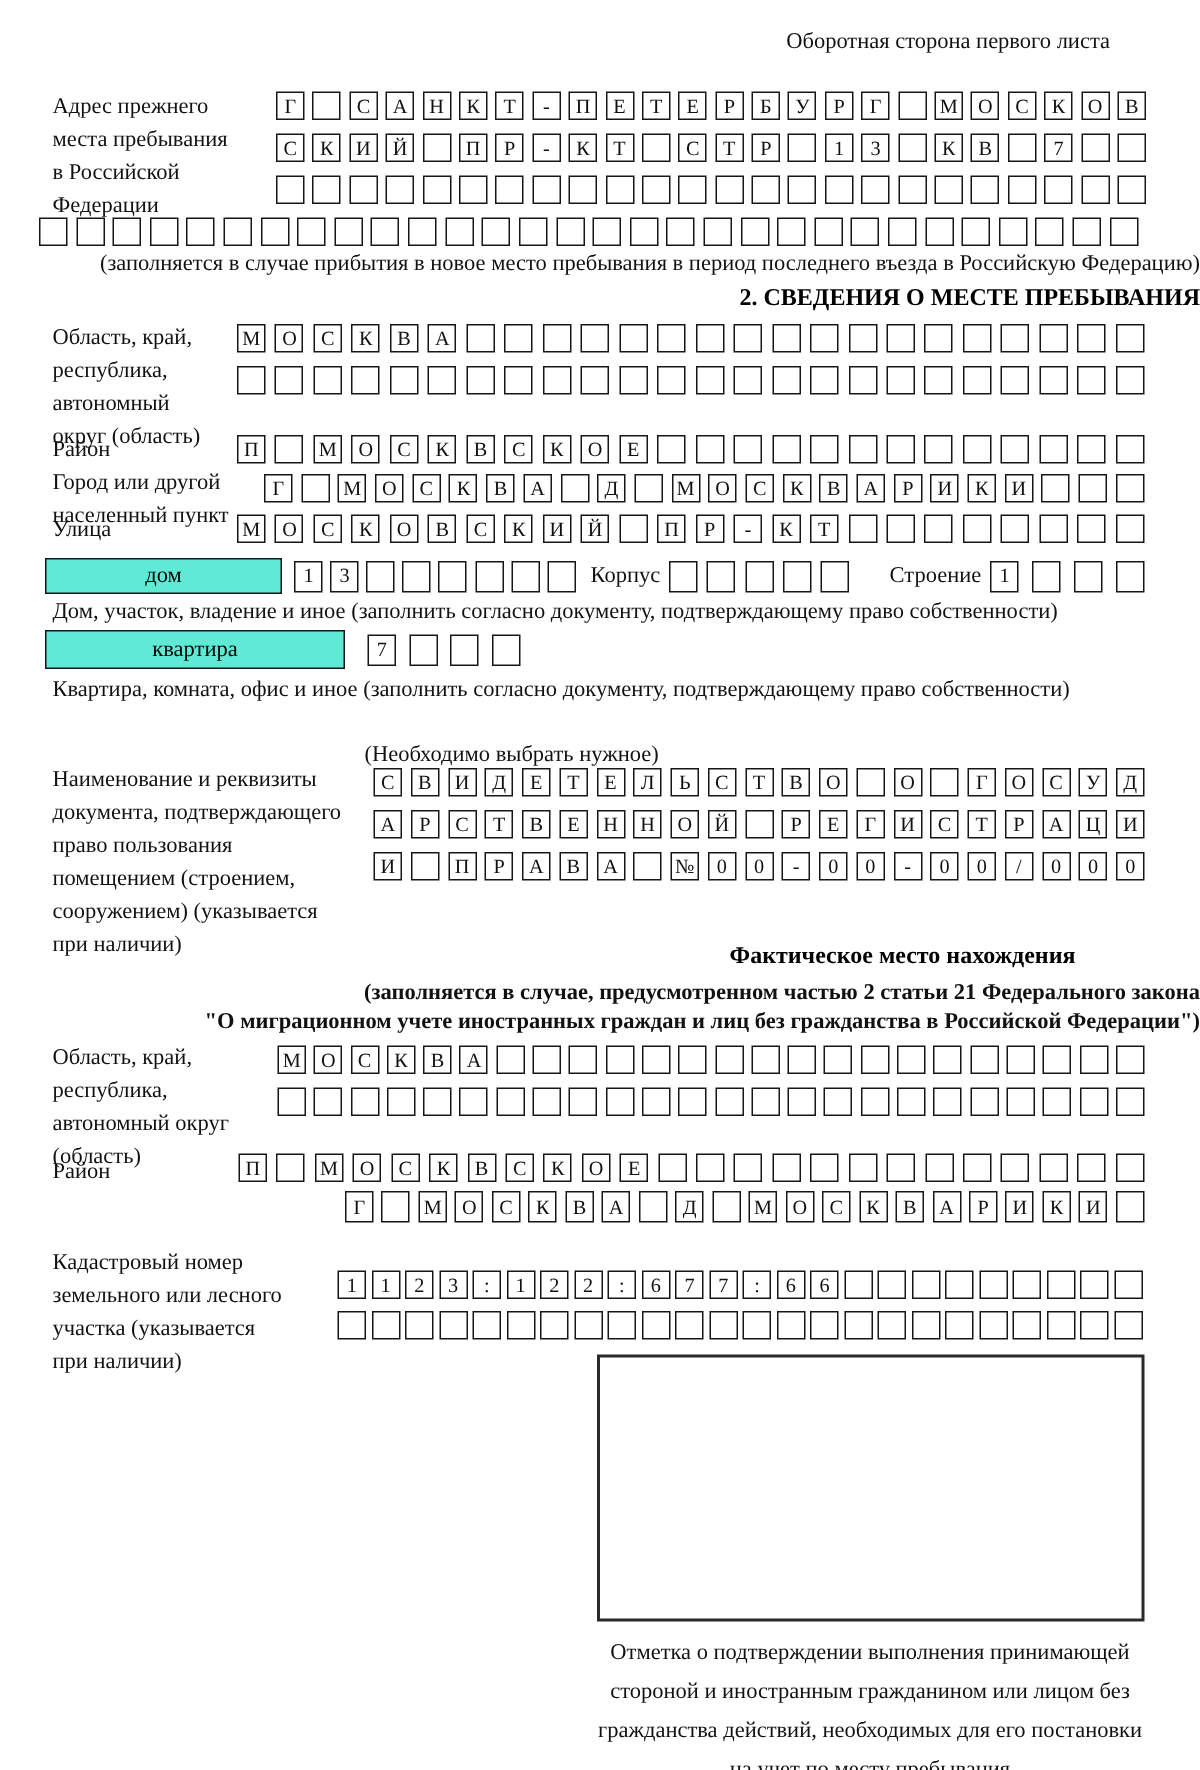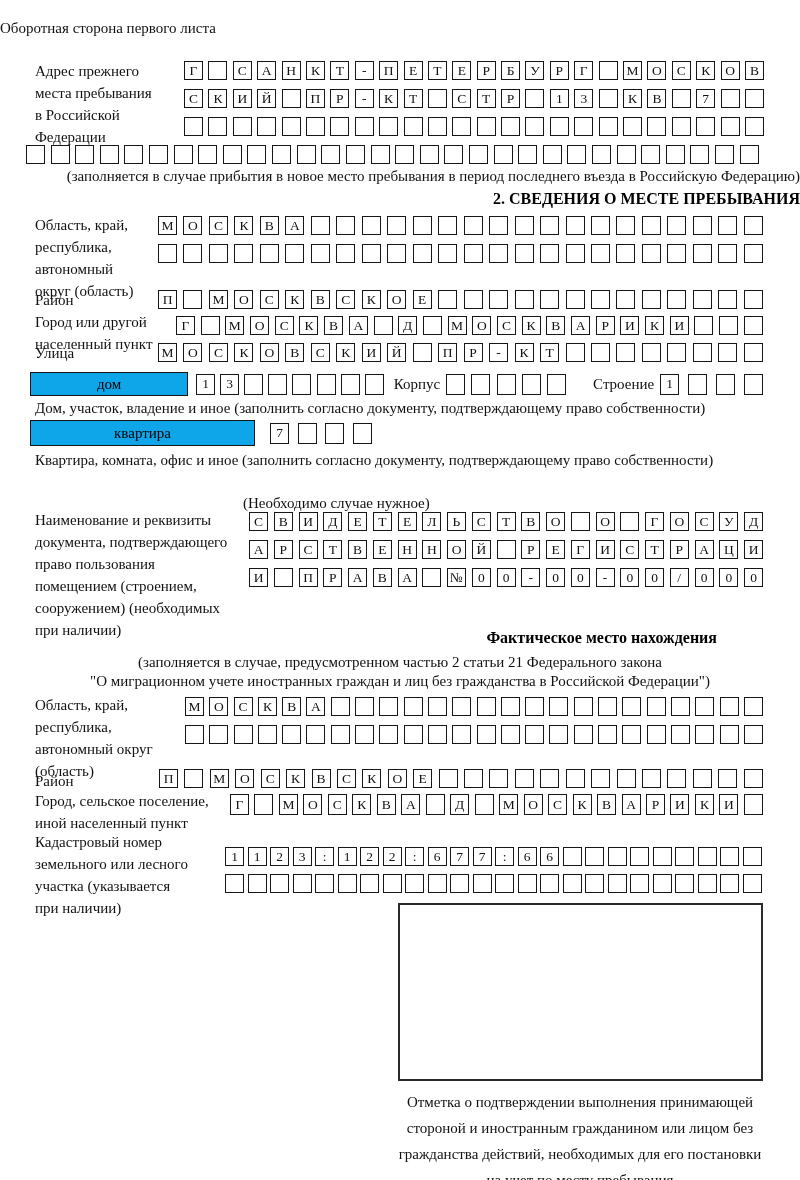--- a/index.html
+++ b/index.html
@@ -10,34 +10,34 @@
   .lines{white-space:pre-line;}
   .note{font-size:15px;color:#111;}
   .center{text-align:right;}
   .title{font-weight:bold;font-size:16px;color:#000;}
   .cells{display:flex;justify-content:space-between;}
   .cell{box-sizing:border-box;flex:0 0 19px;width:19px;height:19px;
         border:1.6px solid #161616;display:inline-flex;align-items:center;justify-content:center;
         font-size:13.5px;color:#111;background:#fff;}
   .tall .cell{height:21px;}
   .bigbox{box-sizing:border-box;border:1.6px solid #161616;height:24px;
-        display:inline-flex;align-items:center;justify-content:center;font-size:15px;background:#0ea5e9;}
+        display:inline-flex;align-items:center;justify-content:center;font-size:15px;background:#5eead4;}
   .rowflex{display:flex;align-items:center;}
   .cbox{box-sizing:border-box;width:19px;height:21px;border:1.6px solid #161616;
         display:inline-flex;align-items:center;justify-content:center;font-size:14px;background:#fff;}
   .stamp{box-sizing:border-box;border:2px solid #2a2a2a;background:#fff;}
   .caption{font-size:15px;line-height:26px;text-align:center;color:#111;}
-  .fnote{font-size:15px;line-height:19px;text-align:center;color:#111;}
+  .fnote{font-size:15px;line-height:19px;text-align:right;color:#111;font-weight:bold;}
 </style>
 </head>
 <body>
 
 <div class="page">
 
-  <div class="abs note" style="top:20px;left:0;width:740px;text-align:left">Оборотная сторона первого листа</div>
+  <div class="abs note" style="top:20px;left:0;width:740px;text-align:right">Оборотная сторона первого листа</div>
 
   <div class="abs lbl lines" style="left:35px;top:60px;width:150px">Адрес прежнего
 места пребывания
 в Российской
 Федерации</div>
   <div class="abs cells" style="left:184px;top:61px;width:580px">
       <span class="cell">Г</span>
       <span class="cell"></span>
       <span class="cell">С</span>
       <span class="cell">А</span>
@@ -316,37 +316,37 @@
     <span class="cells tall" style="width:108px;margin-left:6px">
         <span class="cell">1</span>
         <span class="cell"></span>
         <span class="cell"></span>
         <span class="cell"></span>
       </span>
   </div>
   <div class="abs note" style="left:35px;top:400px">Дом, участок, владение и иное (заполнить согласно документу, подтверждающему право собственности)</div>
 
   <div class="abs rowflex" style="left:30px;top:420px;width:733px">
-    <span class="bigbox" style="width:225px;height:26px">квартира</span>
+    <span class="bigbox" style="width:200px;height:26px">квартира</span>
     <span class="cells tall" style="width:102px;margin-left:15px">
         <span class="cell">7</span>
         <span class="cell"></span>
         <span class="cell"></span>
         <span class="cell"></span>
       </span>
   </div>
   <div class="abs note" style="left:35px;top:452px">Квартира, комната, офис и иное (заполнить согласно документу, подтверждающему право собственности)</div>
 
-  <div class="abs note" style="left:243px;top:495px">(Необходимо случае нужное)</div>
+  <div class="abs note" style="left:243px;top:495px">(Необходимо выбрать нужное)</div>
 
   <div class="abs lbl lines" style="left:35px;top:509px;width:215px">Наименование и реквизиты
 документа, подтверждающего
 право пользования
 помещением (строением,
-сооружением) (необходимых
+сооружением) (указывается
 при наличии)</div>
   <div class="abs cells" style="left:249px;top:512px;width:514px">
       <span class="cell">С</span>
       <span class="cell">В</span>
       <span class="cell">И</span>
       <span class="cell">Д</span>
       <span class="cell">Е</span>
       <span class="cell">Т</span>
       <span class="cell">Е</span>
       <span class="cell">Л</span>
@@ -493,22 +493,20 @@
       <span class="cell"></span>
       <span class="cell"></span>
       <span class="cell"></span>
       <span class="cell"></span>
       <span class="cell"></span>
       <span class="cell"></span>
       <span class="cell"></span>
       <span class="cell"></span>
     </div>
 
-  <div class="abs lbl lines" style="left:35px;top:790px;width:200px">Город, сельское поселение,
-иной населенный пункт</div>
   <div class="abs cells tall" style="left:230px;top:794px;width:533px">
       <span class="cell">Г</span>
       <span class="cell"></span>
       <span class="cell">М</span>
       <span class="cell">О</span>
       <span class="cell">С</span>
       <span class="cell">К</span>
       <span class="cell">В</span>
       <span class="cell">А</span>
       <span class="cell"></span>

